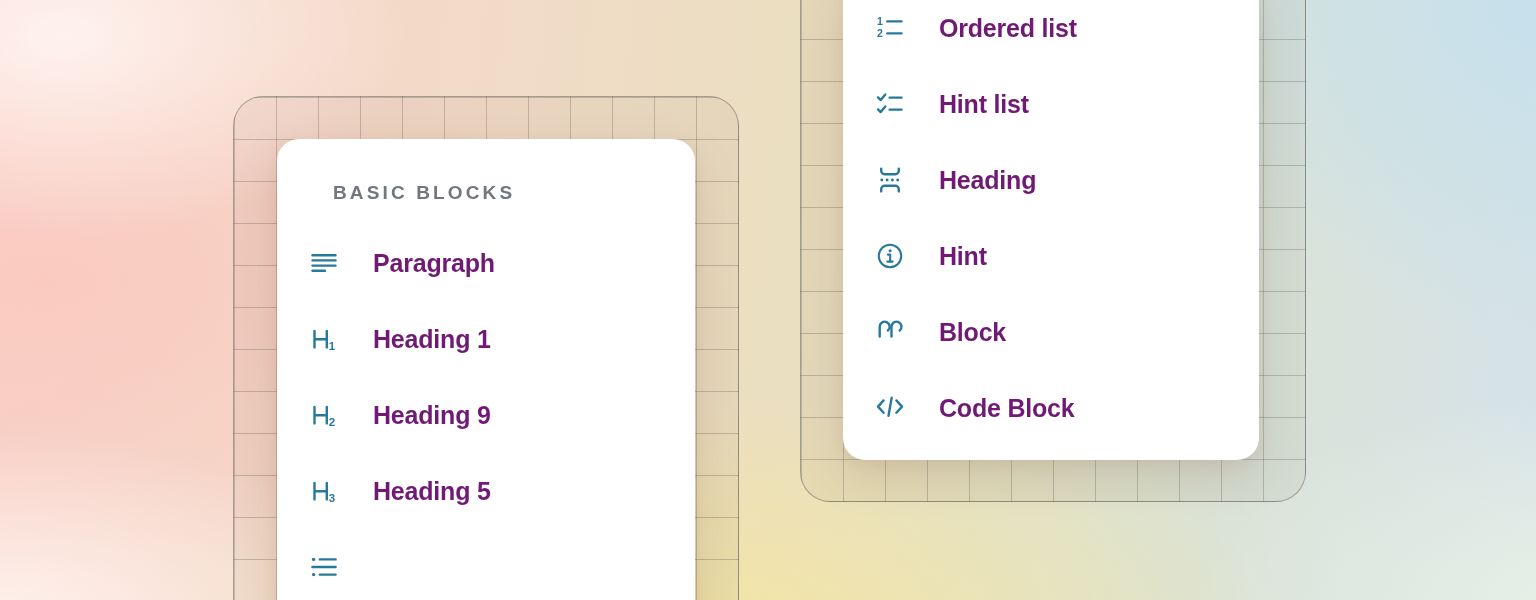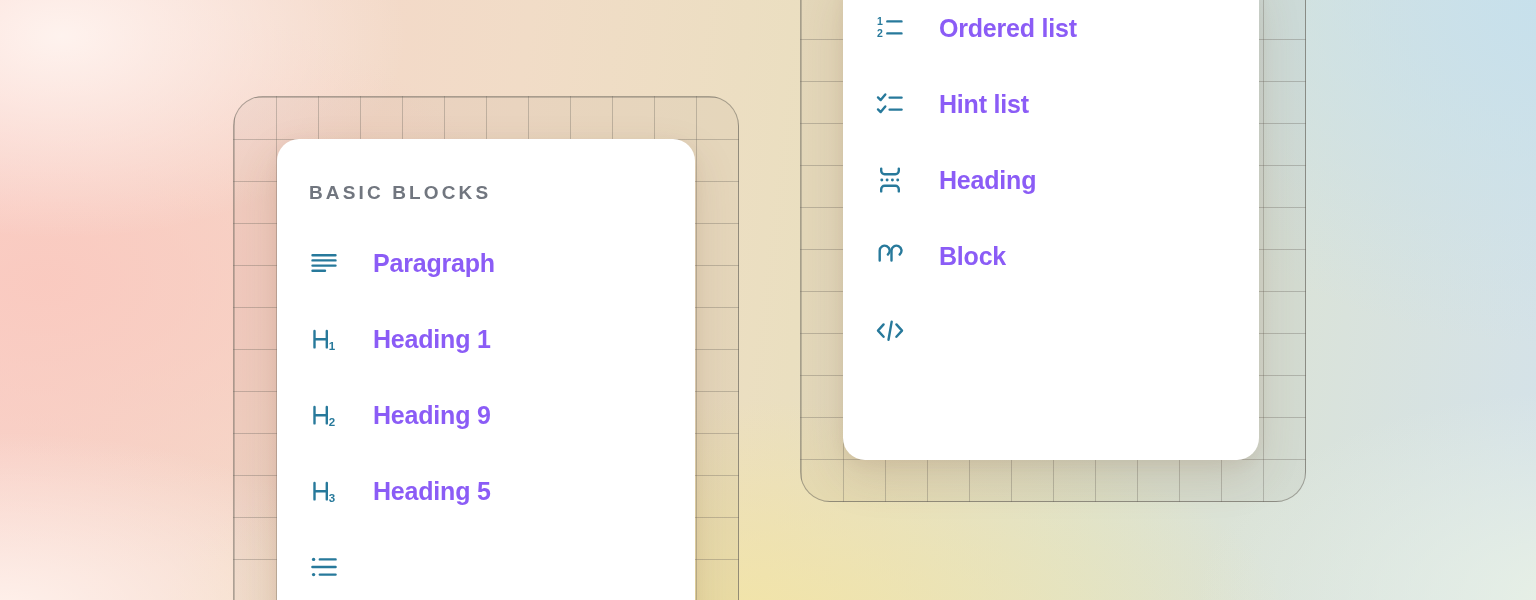--- a/index.html
+++ b/index.html
@@ -41,36 +41,37 @@
   #card-left {left:277px; top:139px; width:418px; height:560px; padding-top:36px;}
   #card-right{left:843px; top:-24px; width:416px; height:484px; padding-top:14px;}
 
   .section-label{
     height:36px;
     display:flex;align-items:center;
     padding:0 32px;
     font-size:19px;font-weight:700;
     letter-spacing:.165em;
     color:#71767f;
+    margin-left:24px;
   }
   .menu{margin-top:14px;}
   #card-right .menu{margin-top:0;}
 
   .row{
     height:76px;
     display:flex;align-items:center;
     gap:34px;
     padding:0 32px;
     cursor:pointer;
   }
   .row .icon{width:30px;height:30px;flex:0 0 30px;}
   .row .icon svg{display:block;width:30px;height:30px;}
   .row .label{
     font-size:25px;font-weight:700;
-    color:#8b5cf6;letter-spacing:-.2px;
+    color:#701a75;letter-spacing:-.2px;
     white-space:nowrap;
   }
 
   .icon svg *{
     stroke:#27799b;stroke-width:2.4;fill:none;
     stroke-linecap:round;stroke-linejoin:round;
   }
   .icon svg .fill{fill:#27799b;stroke:none;}
   .icon svg text{
     fill:#27799b;stroke:none;
@@ -173,35 +174,46 @@
             <path d="M6.2 26.4v-2.2c0-1.9 1.5-3.4 3.4-3.4h10.8c1.9 0 3.4 1.5 3.4 3.4v2.2"></path>
             <circle class="fill" cx="6.8" cy="15" r="1.45"></circle>
             <circle class="fill" cx="12.1" cy="15" r="1.45"></circle>
             <circle class="fill" cx="17.4" cy="15" r="1.45"></circle>
             <circle class="fill" cx="22.7" cy="15" r="1.45"></circle>
           </svg>
         </span>
         <span class="label">Heading</span>
       </div>
 
+      <div class="row">
+        <span class="icon">
+          <svg viewBox="0 0 30 30">
+            <circle cx="15" cy="15" r="11.2" class="thin"></circle>
+            <path class="thin" d="M12.9 13.6h2.3v6.9M12.4 20.6h5.3"></path>
+            <circle class="fill" cx="15.1" cy="9.7" r="1.5"></circle>
+          </svg>
+        </span>
+        <span class="label">Hint</span>
+      </div>
 
       <div class="row">
         <span class="icon">
           <svg viewBox="0 0 30 30">
             <path d="M4.7 19.6V9.8A5 5 0 1 1 12.9 13.5"></path>
             <path d="M16.5 19.6V9.8A5 5 0 1 1 24.7 13.5"></path>
           </svg>
         </span>
         <span class="label">Block</span>
       </div>
 
       <div class="row">
         <span class="icon">
           <svg viewBox="0 0 30 30">
             <path d="M8.6 7.4 3 13.6l5.6 6.2M21.4 7.4 27 13.6l-5.6 6.2M16.7 4.6 13.5 22.8"></path>
           </svg>
         </span>
+        <span class="label">Code Block</span>
       </div>
 
     </div>
   </div>
 
 </div>
 
 </body></html>

